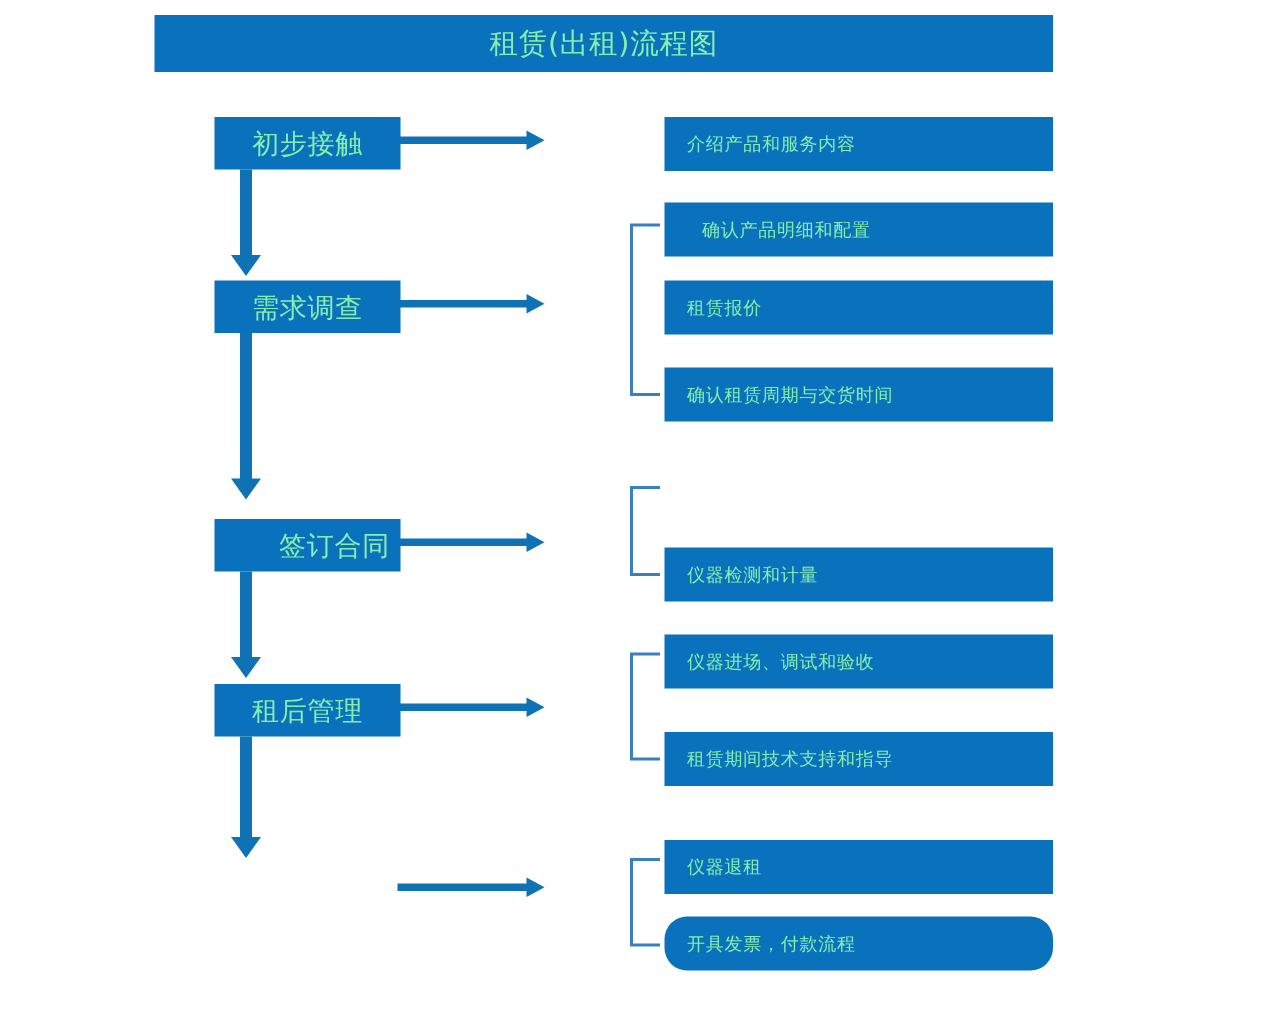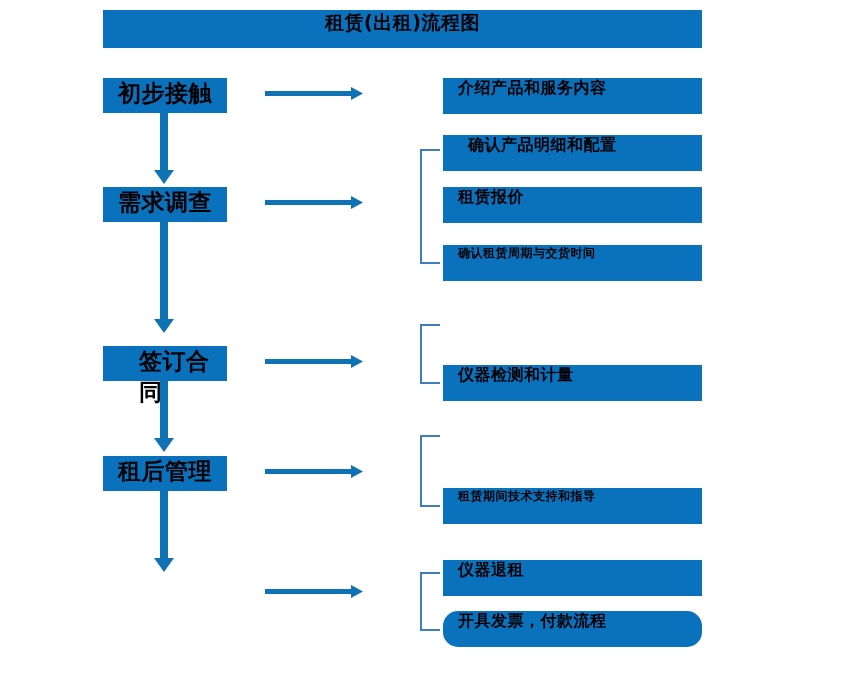--- a/index.html
+++ b/index.html
@@ -16,48 +16,49 @@
   }
   #canvas {
     position: absolute;
     left: 0; top: 0;
     width: 844px;
     height: 688px;
   }
   .box {
     position: absolute;
     background: #0a71bd;
-    color: #000000;
-    font-weight: bold;
+    color: #86efac;
+    font-weight: normal;
     display: flex;
-    align-items: flex-start;
+    align-items: center;
     letter-spacing: 0.5px;
     box-sizing: border-box;
   }
   .title-bar {
     left: 103px;
     top: 10px;
     width: 599px;
     height: 38px;
     justify-content: center;
     font-size: 19px;
   }
   .stage-box {
     width: 124px;
     height: 35px;
     justify-content: center;
-    font-size: 23px;
+    font-size: 18px;
+    margin-left: 40px;
   }
   .detail-box {
     left: 443px;
     width: 259px;
     height: 36px;
     justify-content: flex-start;
     padding-left: 15px;
-    font-size: 16px;
+    font-size: 12px;
   }
   .detail-box.narrowtext {
     font-size: 12px;
   }
   svg.overlay {
     position: absolute;
     left: 0; top: 0;
     width: 844px;
     height: 688px;
     pointer-events: none;
@@ -139,20 +140,23 @@
   </div>
   <div class="box detail-box" style="top:187px;">
     <span>租赁报价</span>
   </div>
   <div class="box detail-box narrowtext" style="top:245px;">
     <span>确认租赁周期与交货时间</span>
   </div>
   <div class="box detail-box" style="top:365px;">
     <span>仪器检测和计量</span>
   </div>
+  <div class="box detail-box" style="top:423px;">
+    <span>仪器进场、调试和验收</span>
+  </div>
   <div class="box detail-box narrowtext" style="top:488px;">
     <span>租赁期间技术支持和指导</span>
   </div>
   <div class="box detail-box" style="top:560px;">
     <span>仪器退租</span>
   </div>
   <div class="box detail-box" style="top:611px;border-radius:15px;">
     <span>开具发票，付款流程</span>
   </div>
 

